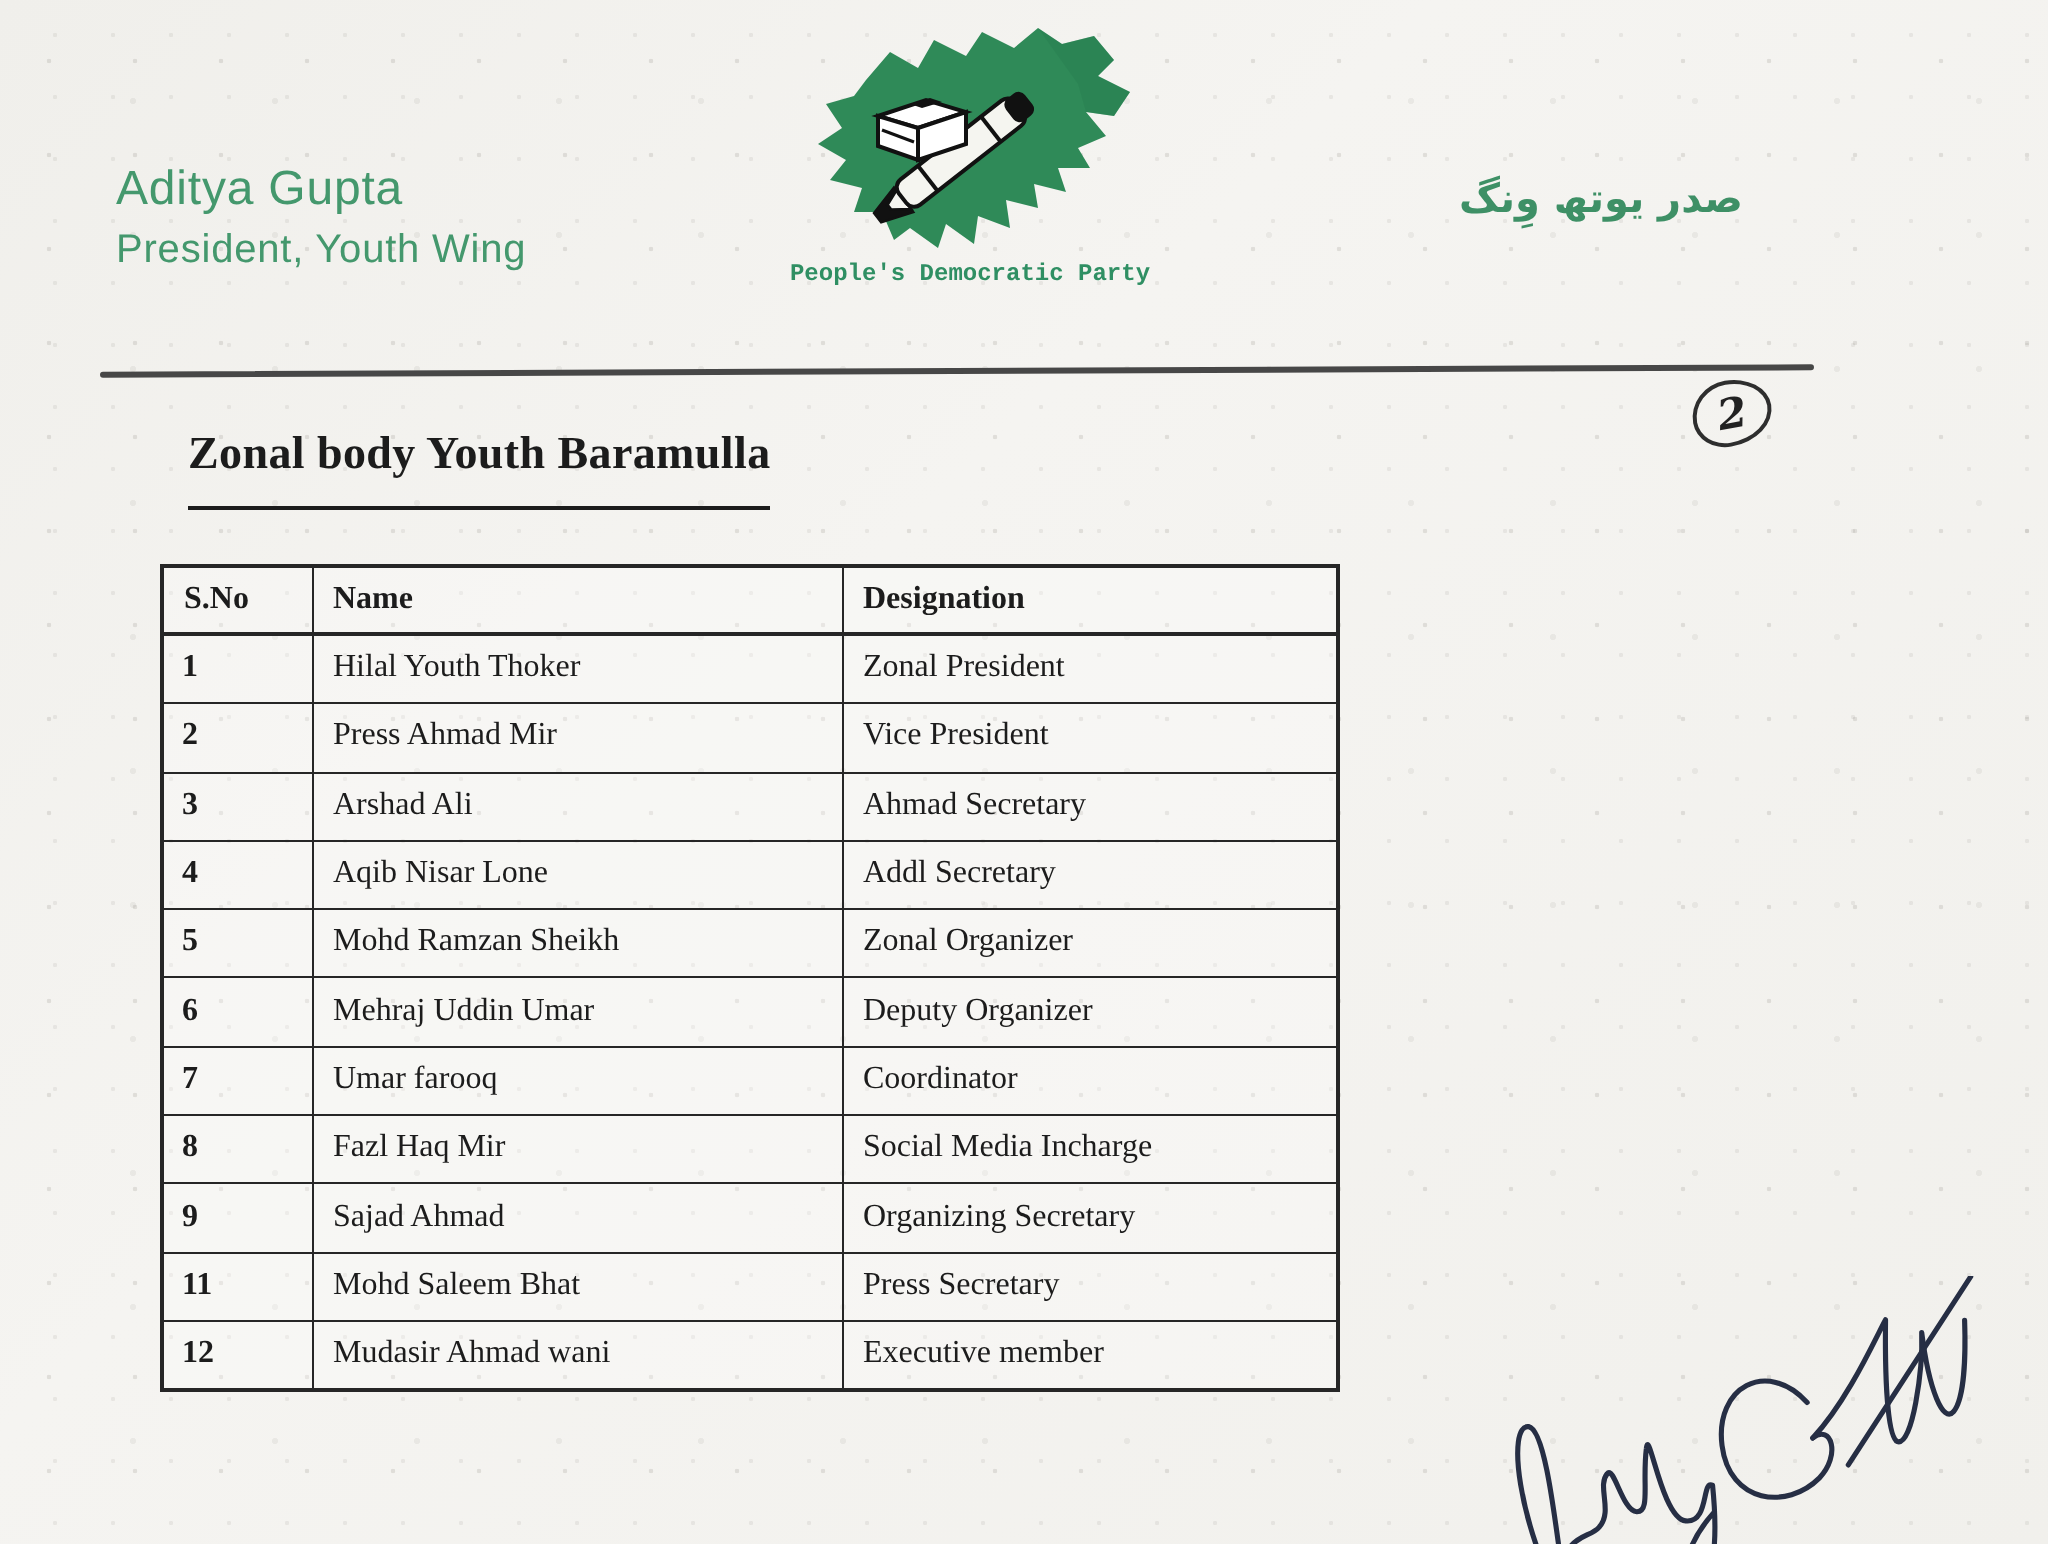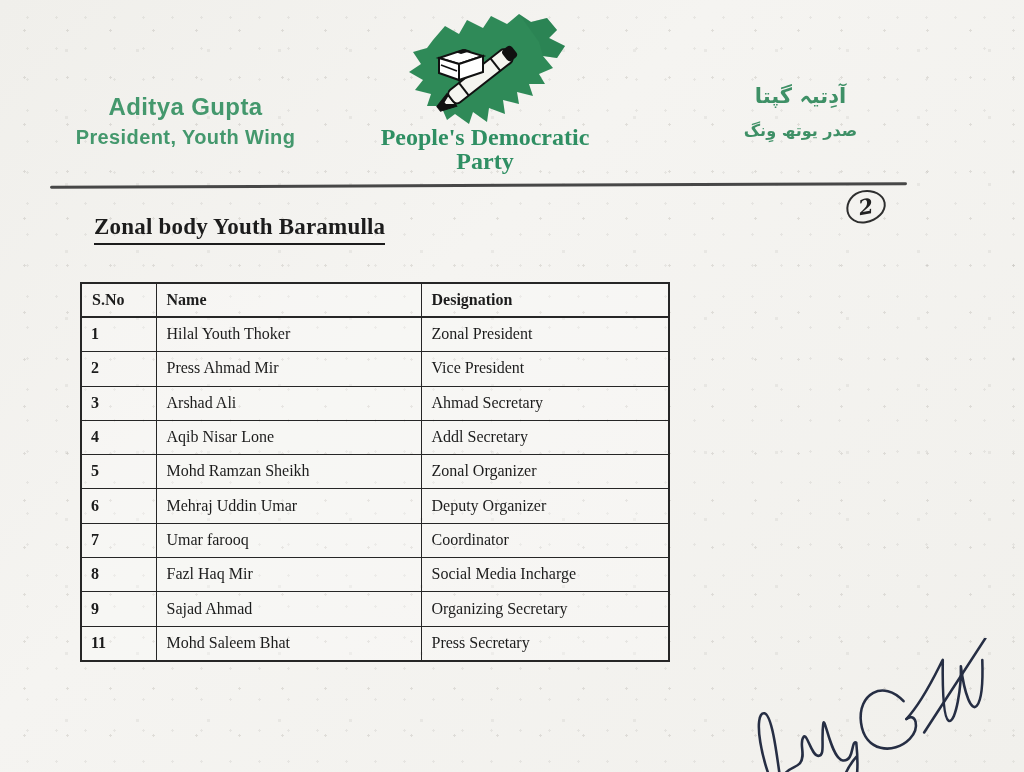--- a/index.html
+++ b/index.html
@@ -13,68 +13,68 @@
       radial-gradient(circle, rgba(110,105,95,.10) 1px, transparent 1.2px),
       radial-gradient(circle, rgba(90,88,80,.08) 1.4px, transparent 1.7px),
       linear-gradient(135deg, #f0efeb 0%, #f5f4f1 40%, #f1f0ec 100%);
     background-size:43px 47px, 29px 31px, 71px 67px, 100% 100%;
     background-position:3px 7px, 13px 2px, 31px 17px, 0 0;
     font-family:"Liberation Serif", serif;
     color:#1c1c1c;
   }
   
   .official-block{
-    position:absolute;left:58px;top:92px;width:255px;
-    text-align:center;
+    position:absolute;left:58px;top:80px;width:255px;
+    text-align:left;
     font-family:"Liberation Sans", sans-serif;
-    font-weight:700;color:#44986d;
+    font-weight:400;color:#44986d;
     letter-spacing:.4px;
   }
   .official-name{font-size:24px;line-height:30px;}
   .official-title{font-size:20px;line-height:31px;}
   .logo-block{
     position:absolute;left:372px;top:12px;width:226px;
     text-align:center;
   }
   .logo-mark{display:block;margin:0 auto;}
   .logo-org1{
     font-family:"Liberation Sans", sans-serif;font-weight:700;
     color:#2f8f63;font-size:16px;line-height:19px;margin-top:2px;
   }
   .logo-org2{
-    font-family:Liberation Serif, serif;font-weight:700;
-    color:#2f8f63;font-size:24px;line-height:24px;margin-top:1px;
+    font-family:Liberation Mono, monospace;font-weight:700;
+    color:#2f8f63;font-size:12px;line-height:24px;margin-top:1px;
   }
   .urdu-block{
     position:absolute;left:718px;top:80px;width:165px;
     direction:rtl;text-align:center;
     font-family:"DejaVu Sans", sans-serif;
     color:#3e9066;font-weight:700;
   }
   .urdu-name{font-size:21px;line-height:32px;}
-  .urdu-title{font-size:16px;line-height:38px;}
+  .urdu-title{font-size:20px;line-height:38px;}
   .header-rule{
     position:absolute;left:50px;top:184px;width:857px;height:2.5px;
     background:#474747;border-radius:2px;transform:rotate(-0.25deg);
   }
   .page-number{
     position:absolute;left:846px;top:190px;width:40px;height:33px;
     border:2px solid #2e2e2e;
     border-radius:48% 52% 58% 42% / 55% 48% 52% 45%;
     display:flex;align-items:center;justify-content:center;
     font-family:"DejaVu Serif", serif;font-style:italic;font-weight:700;
     font-size:21px;color:#222;transform:rotate(-10deg);
     box-sizing:border-box;
   }
   
   .doc-heading{
     position:absolute;left:94px;top:214px;
     font-size:23px;font-weight:700;letter-spacing:.2px;
   }
-  .doc-heading span{border-bottom:2.5px solid #1c1c1c;padding-bottom:4px;}
+  .doc-heading span{border-bottom:2.5px solid #1c1c1c;padding-bottom:14px;}
   table.roster{
     position:absolute;left:80px;top:282px;
     border-collapse:collapse;table-layout:fixed;
     width:588px;
     background:rgba(255,255,255,.25);
   }
   table.roster th, table.roster td{
     border:1.7px solid #262626;
     font-size:16px;
     padding:2px 10px 3px 10px;
@@ -123,21 +123,20 @@
         <polygon points="40,46 60,52 60,68 40,61" fill="#ffffff" stroke="#111" stroke-width="2"></polygon>
         <polygon points="60,52 84,44 84,60 60,68" fill="#ffffff" stroke="#111" stroke-width="2"></polygon>
         <line x1="42" y1="53" x2="58" y2="59" stroke="#111" stroke-width="1.6"></line>
         <polygon points="56,40 66,37 72,39 62,42" fill="#111"></polygon>
       </g>
     </svg>
     <div class="logo-org2">People's Democratic Party</div>
   </div>
 
   <div class="urdu-block">
-    <div class="urdu-name">آدِتیہ گپتا</div>
     <div class="urdu-title">صدر یوتھ وِنگ</div>
   </div>
 
   <div class="header-rule"></div>
 
   <div class="page-number">2</div>
 
   <div class="doc-heading">
     <span>Zonal body Youth Baramulla</span>
   </div>
@@ -211,20 +210,25 @@
           <td>Organizing Secretary</td>
         </tr>
 
 
         <tr>
           <td class="sno">11</td>
           <td>Mohd Saleem Bhat</td>
           <td>Press Secretary</td>
         </tr>
 
+        <tr>
+          <td class="sno">12</td>
+          <td>Mudasir Ahmad wani</td>
+          <td>Executive member</td>
+        </tr>
 
       </tbody>
   </table>
 
   <svg class="signature" viewBox="0 0 260 124" aria-hidden="true">
     <g transform="rotate(-16 130 62)" fill="none" stroke="#262e44" stroke-width="2.3" stroke-linecap="round" stroke-linejoin="round">
 
       <path d="M22,122 C12,78 20,34 29,38 C37,42 26,96 23,124"></path>
       <path d="M23,106 C33,88 41,94 47,90 C55,85 51,72 57,68 C61,65 59,86 65,88 C71,90 71,76 77,62 C81,52 75,94 85,98 C95,102 97,82 101,86 C97,108 90,130 80,128 C72,126 82,108 98,98"></path>
 

